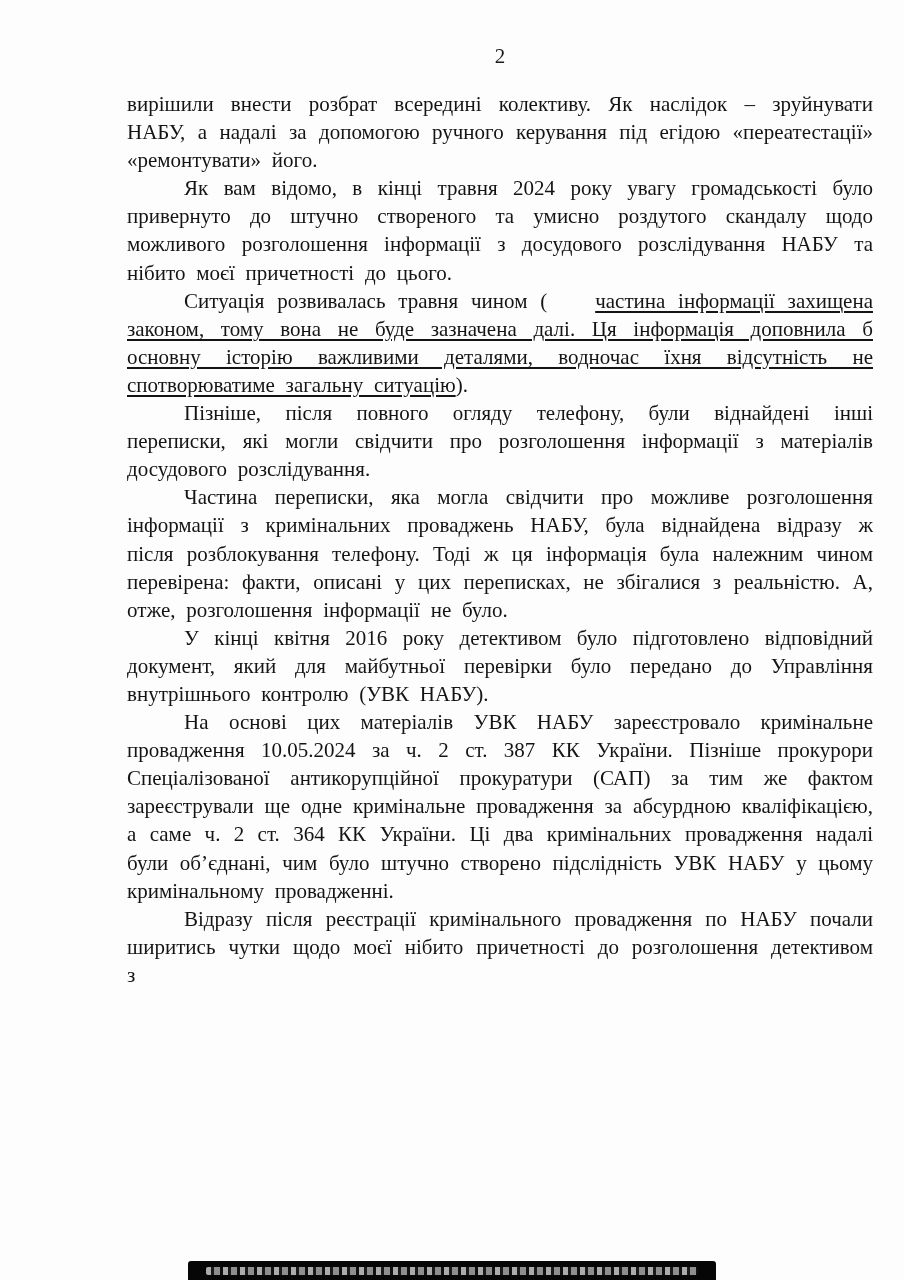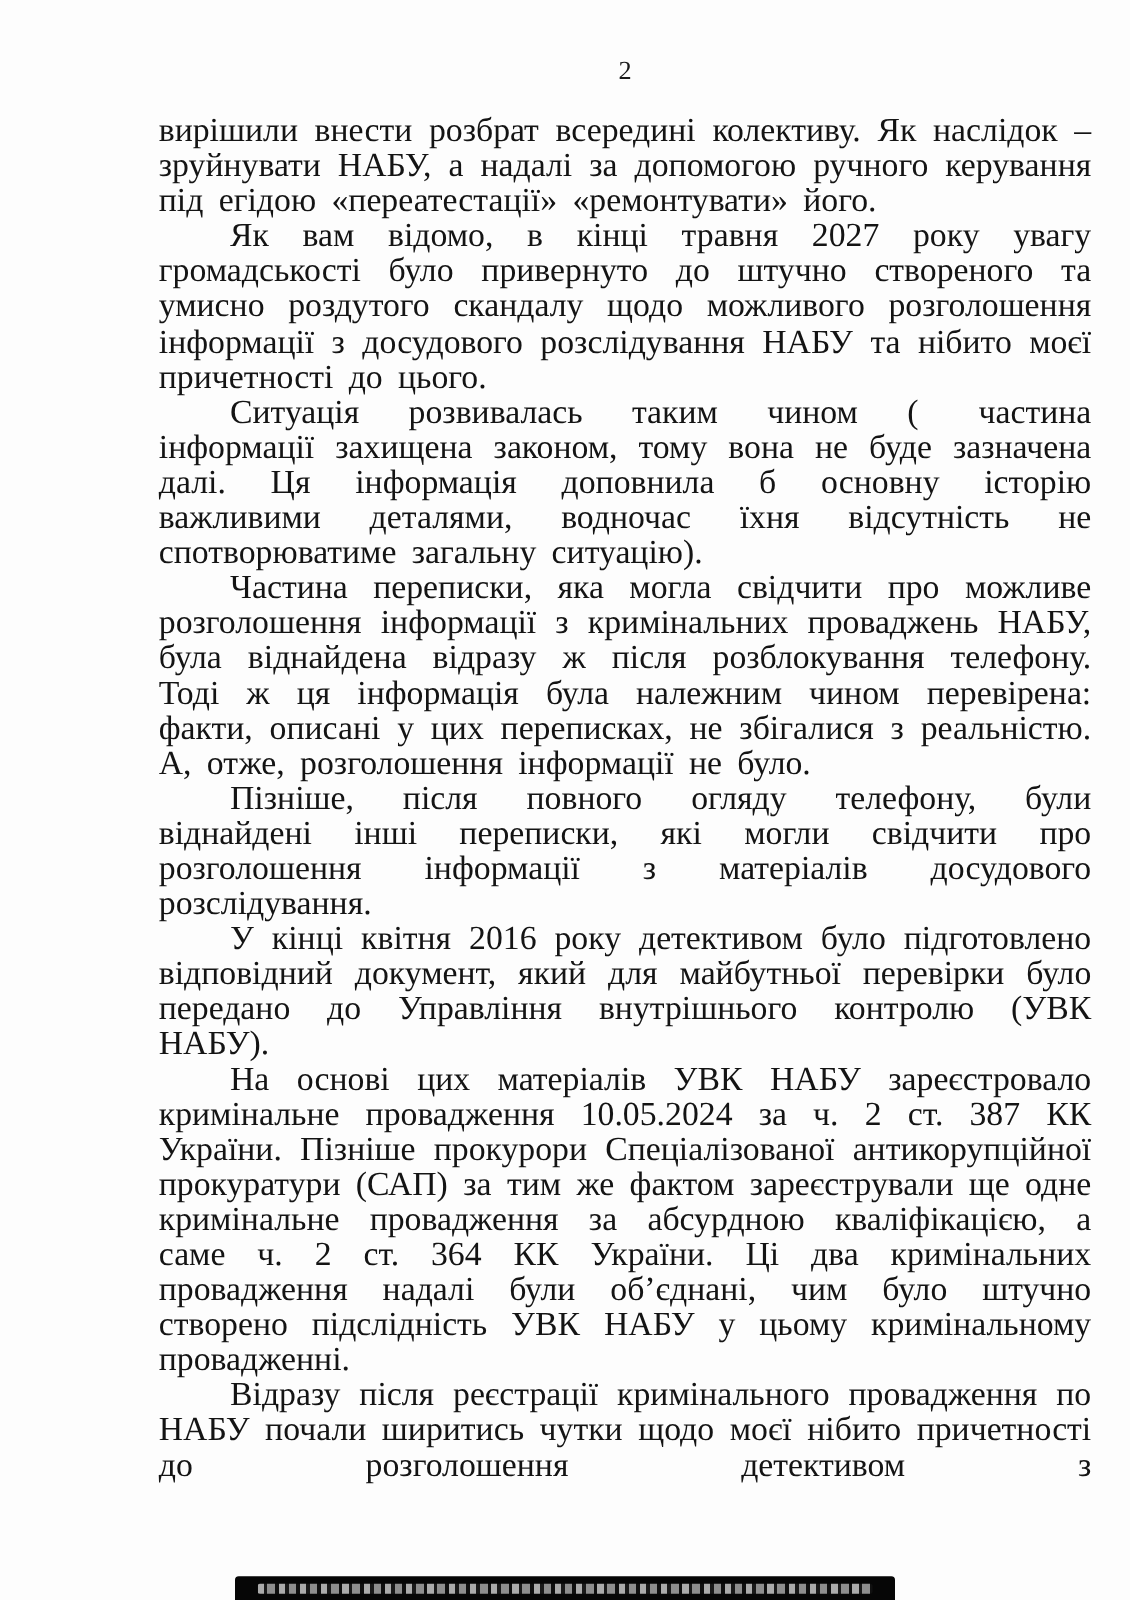--- a/index.html
+++ b/index.html
@@ -23,34 +23,35 @@
     width: 746px;
     text-align: center;
     font-size: 21px;
     color: #1a1a1a;
   }
   .body-text {
     position: absolute;
     top: 90px;
     left: 127px;
     width: 746px;
-    font-size: 27px;
+    font-size: 21px;
     line-height: 28.1px;
     text-align: justify;
     word-spacing: 5.5px;
     color: #141414;
   }
   .body-text p {
     margin: 0;
     padding: 0;
   }
   .ind  { text-indent: 57px; }
   .flush { text-indent: 0; }
   .cut  { text-align-last: justify; }
   .ul {
+    text-decoration: underline;
     text-decoration-thickness: 1.7px;
     text-underline-offset: 3px;
     margin-left: 48px;
   }
   .bottom-bar {
     position: absolute;
     left: 188px;
     bottom: 0;
     width: 528px;
     height: 19px;
@@ -78,29 +79,29 @@
 <body>
 
 <div class="page">
 
   <div class="page-number">2</div>
 
   <div class="body-text">
 
     <p class="flush">вирішили внести розбрат всередині колективу. Як наслідок – зруйнувати НАБУ, а надалі за допомогою ручного керування під егідою «переатестації» «ремонтувати» його.</p>
 
-    <p class="ind">Як вам відомо, в кінці травня 2027 року увагу громадськості було привернуто до штучно створеного та умисно роздутого скандалу щодо можливого розголошення інформації з досудового розслідування НАБУ та нібито моєї причетності до цього.</p>
+    <p class="ind">Як вам відомо, в кінці травня 2024 року увагу громадськості було привернуто до штучно створеного та умисно роздутого скандалу щодо можливого розголошення інформації з досудового розслідування НАБУ та нібито моєї причетності до цього.</p>
 
-    <p class="ind"><span>Ситуація розвивалась таким чином (</span><span class="ul">частина інформації захищена законом, тому вона не буде зазначена далі. Ця інформація доповнила б основну історію важливими деталями, водночас їхня відсутність не спотворюватиме загальну ситуацію</span><span>).</span></p>
+    <p class="ind"><span>Ситуація розвивалась травня чином (</span><span class="ul">частина інформації захищена законом, тому вона не буде зазначена далі. Ця інформація доповнила б основну історію важливими деталями, водночас їхня відсутність не спотворюватиме загальну ситуацію</span><span>).</span></p>
 
 
 
+    <p class="ind">Пізніше, після повного огляду телефону, були віднайдені інші переписки, які могли свідчити про розголошення інформації з матеріалів досудового розслідування.</p>
+
     <p class="ind">Частина переписки, яка могла свідчити про можливе розголошення інформації з кримінальних проваджень НАБУ, була віднайдена відразу ж після розблокування телефону. Тоді ж ця інформація була належним чином перевірена: факти, описані у цих переписках, не збігалися з реальністю. А, отже, розголошення інформації не було.</p>
-
-    <p class="ind">Пізніше, після повного огляду телефону, були віднайдені інші переписки, які могли свідчити про розголошення інформації з матеріалів досудового розслідування.</p>
 
     <p class="ind">У кінці квітня 2016 року детективом було підготовлено відповідний документ, який для майбутньої перевірки було передано до Управління внутрішнього контролю (УВК НАБУ).</p>
 
     <p class="ind">На основі цих матеріалів УВК НАБУ зареєстровало кримінальне провадження 10.05.2024 за ч. 2 ст. 387 КК України. Пізніше прокурори Спеціалізованої антикорупційної прокуратури (САП) за тим же фактом зареєстрували ще одне кримінальне провадження за абсурдною кваліфікацією, а саме ч. 2 ст. 364 КК України. Ці два кримінальних провадження надалі були об’єднані, чим було штучно створено підслідність УВК НАБУ у цьому кримінальному провадженні.</p>
 
     <p class="ind cut">Відразу після реєстрації кримінального провадження по НАБУ почали ширитись чутки щодо моєї нібито причетності до розголошення детективом з</p>
 
   </div>
 
   <div class="bottom-bar">

